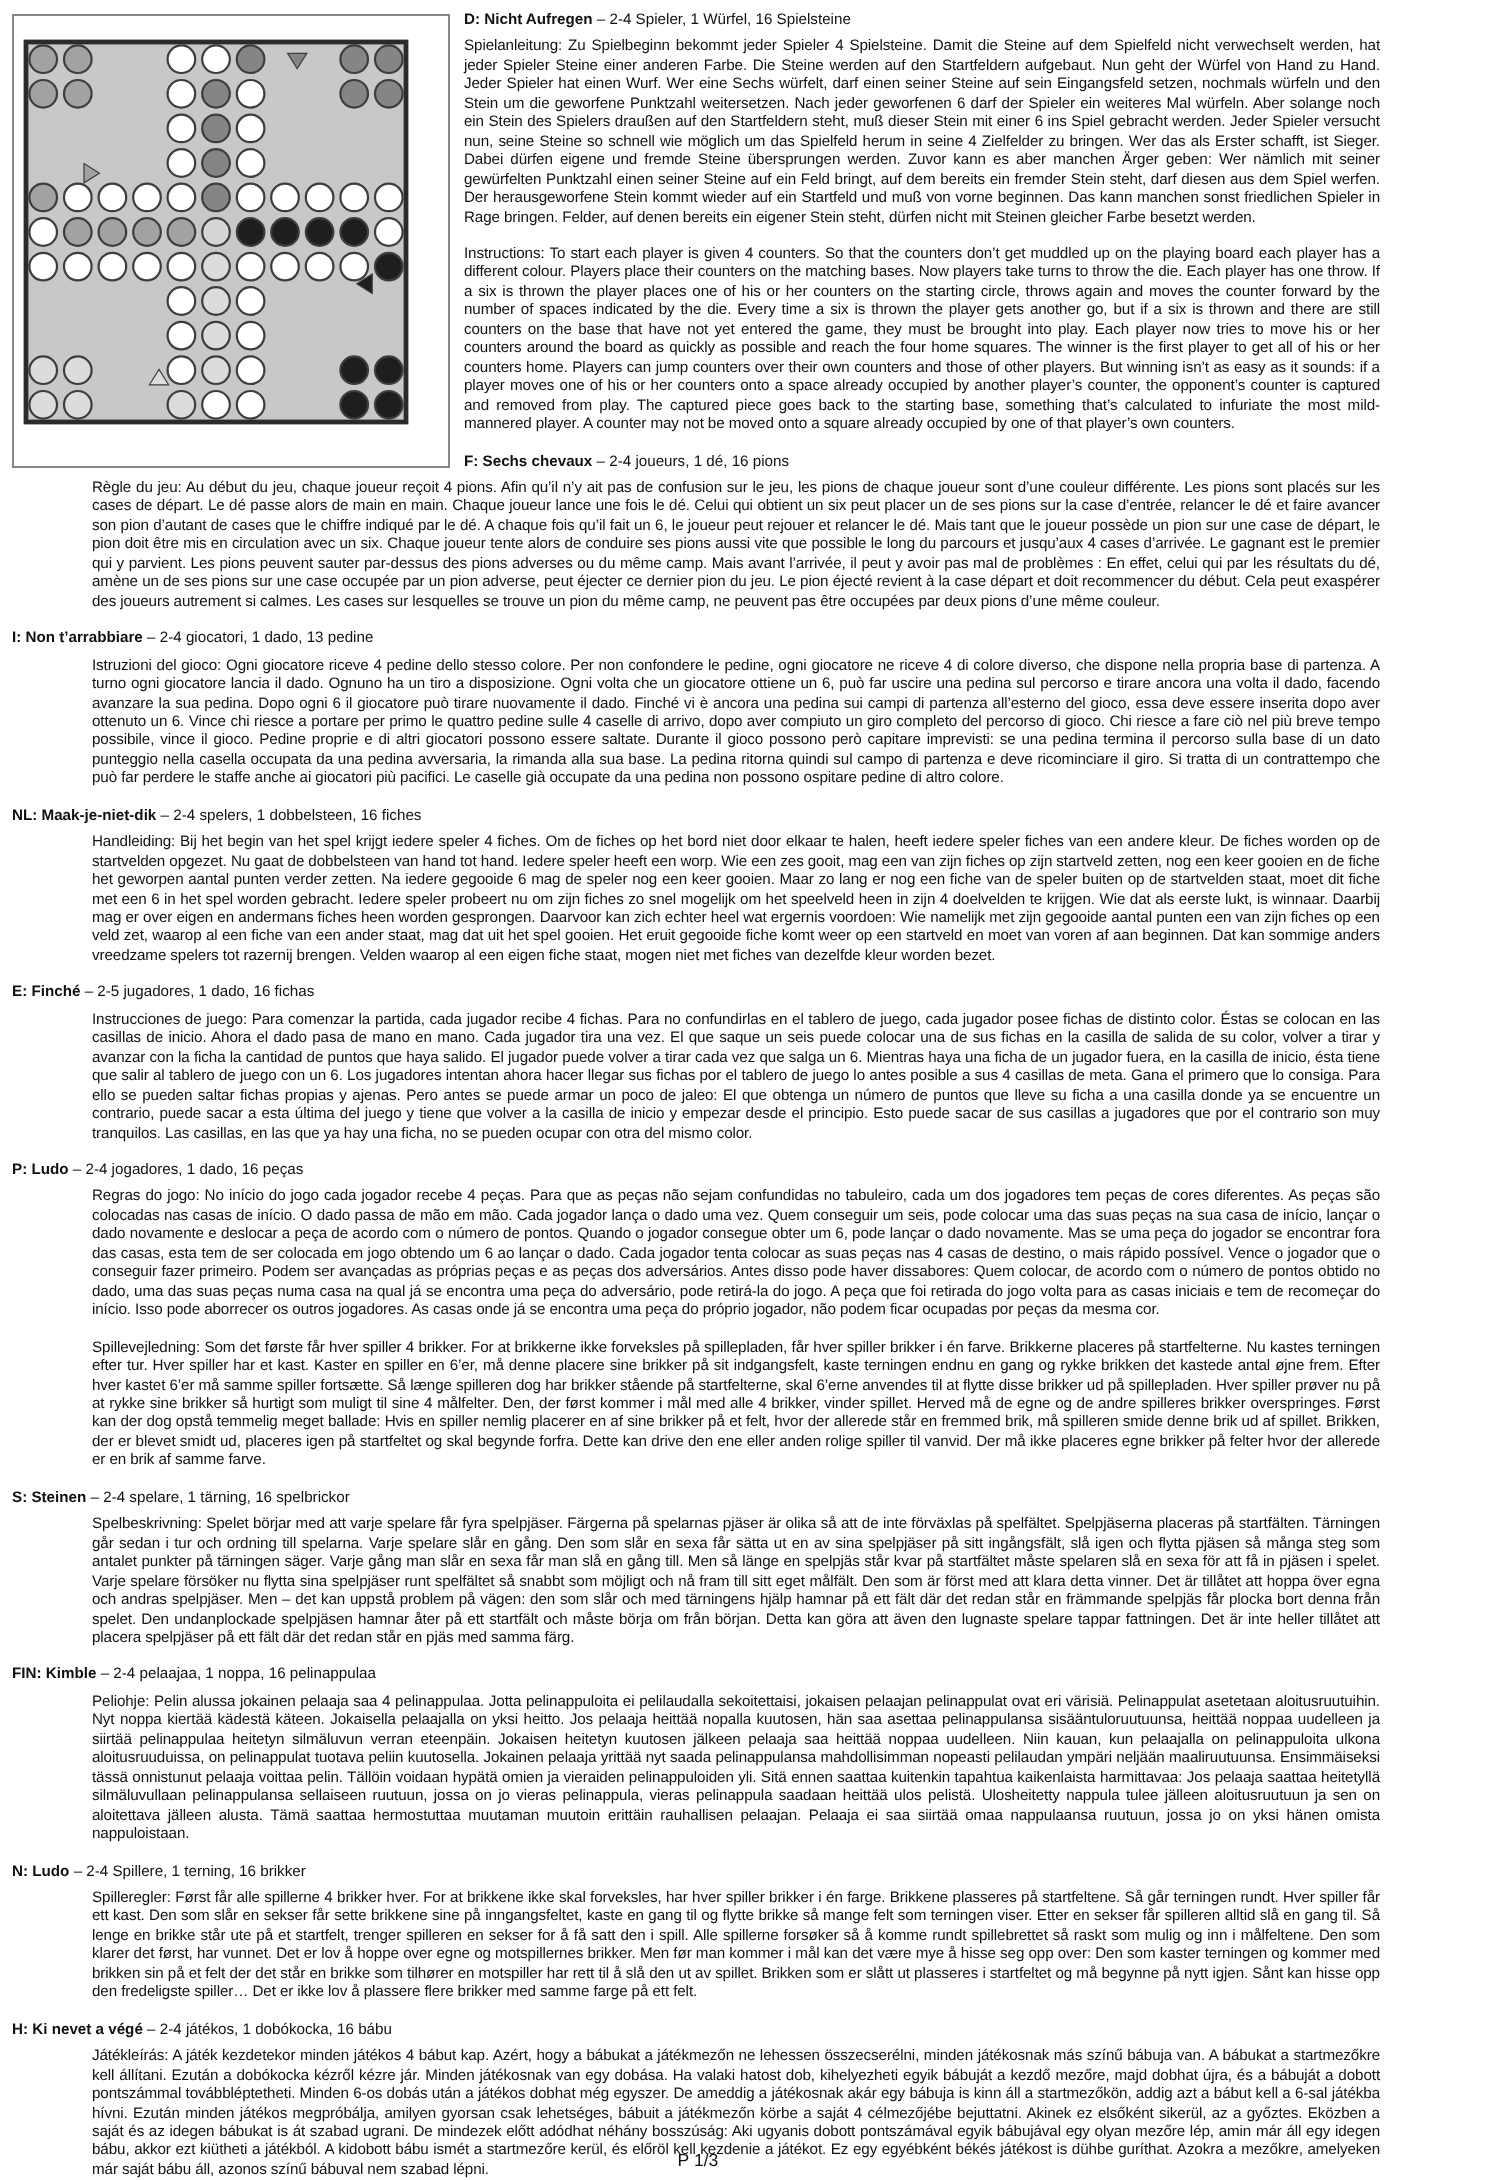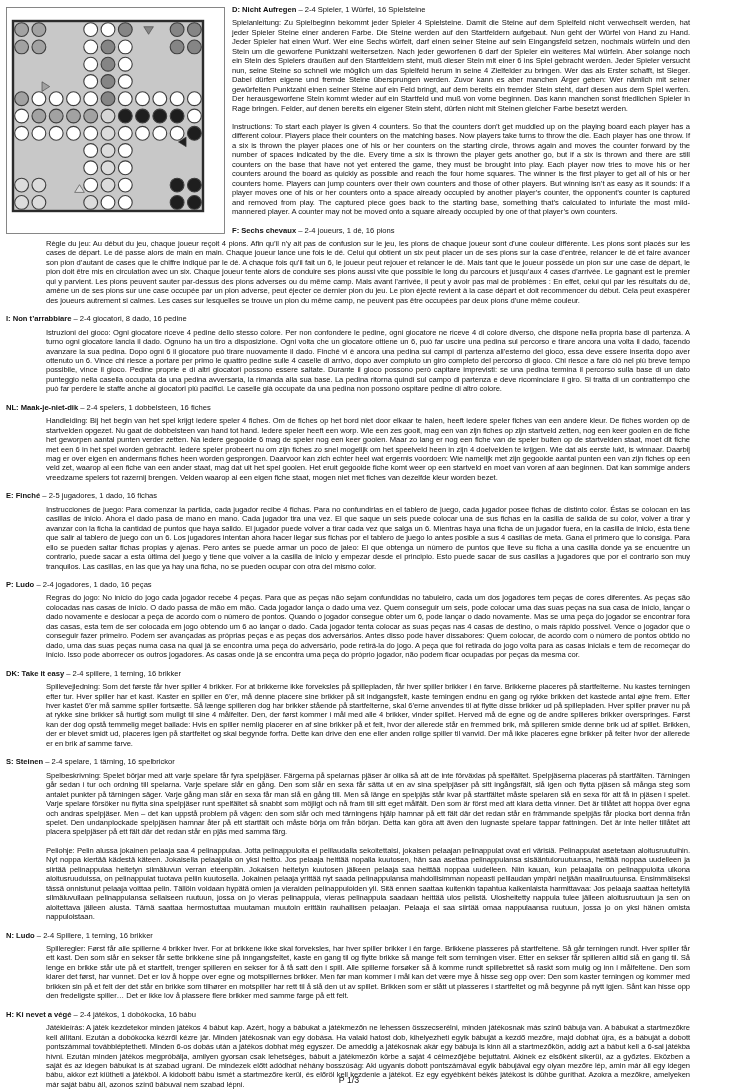--- a/index.html
+++ b/index.html
@@ -112,50 +112,50 @@
   <div class="sec">
     <p class="bd">Instructions: To start each player is given 4 counters. So that the counters don’t get muddled up on the playing board each player has a different colour. Players place their counters on the matching bases. Now players take turns to throw the die. Each player has one throw. If a six is thrown the player places one of his or her counters on the starting circle, throws again and moves the counter forward by the number of spaces indicated by the die. Every time a six is thrown the player gets another go, but if a six is thrown and there are still counters on the base that have not yet entered the game, they must be brought into play. Each player now tries to move his or her counters around the board as quickly as possible and reach the four home squares. The winner is the first player to get all of his or her counters home. Players can jump counters over their own counters and those of other players. But winning isn’t as easy as it sounds: if a player moves one of his or her counters onto a space already occupied by another player’s counter, the opponent’s counter is captured and removed from play. The captured piece goes back to the starting base, something that’s calculated to infuriate the most mild-mannered player. A counter may not be moved onto a square already occupied by one of that player’s own counters.</p>
   </div>
 
   <div class="sec">
     <p class="t"><b>F: Sechs chevaux</b> <span>– 2-4 joueurs, 1 dé, 16 pions</span></p>
     <p class="bd">Règle du jeu: Au début du jeu, chaque joueur reçoit 4 pions. Afin qu’il n’y ait pas de confusion sur le jeu, les pions de chaque joueur sont d’une couleur différente. Les pions sont placés sur les cases de départ. Le dé passe alors de main en main. Chaque joueur lance une fois le dé. Celui qui obtient un six peut placer un de ses pions sur la case d’entrée, relancer le dé et faire avancer son pion d’autant de cases que le chiffre indiqué par le dé. A chaque fois qu’il fait un 6, le joueur peut rejouer et relancer le dé. Mais tant que le joueur possède un pion sur une case de départ, le pion doit être mis en circulation avec un six. Chaque joueur tente alors de conduire ses pions aussi vite que possible le long du parcours et jusqu’aux 4 cases d’arrivée. Le gagnant est le premier qui y parvient. Les pions peuvent sauter par-dessus des pions adverses ou du même camp. Mais avant l’arrivée, il peut y avoir pas mal de problèmes : En effet, celui qui par les résultats du dé, amène un de ses pions sur une case occupée par un pion adverse, peut éjecter ce dernier pion du jeu. Le pion éjecté revient à la case départ et doit recommencer du début. Cela peut exaspérer des joueurs autrement si calmes. Les cases sur lesquelles se trouve un pion du même camp, ne peuvent pas être occupées par deux pions d’une même couleur.</p>
   </div>
 
   <div class="sec">
-    <p class="t"><b>I: Non t’arrabbiare</b> <span>– 2-4 giocatori, 8 dado, 16 pedine</span></p>
+    <p class="t"><b>I: Non t’arrabbiare</b> <span>– 2-4 giocatori, 1 dado, 13 pedine</span></p>
     <p class="bd">Istruzioni del gioco: Ogni giocatore riceve 4 pedine dello stesso colore. Per non confondere le pedine, ogni giocatore ne riceve 4 di colore diverso, che dispone nella propria base di partenza. A turno ogni giocatore lancia il dado. Ognuno ha un tiro a disposizione. Ogni volta che un giocatore ottiene un 6, può far uscire una pedina sul percorso e tirare ancora una volta il dado, facendo avanzare la sua pedina. Dopo ogni 6 il giocatore può tirare nuovamente il dado. Finché vi è ancora una pedina sui campi di partenza all’esterno del gioco, essa deve essere inserita dopo aver ottenuto un 6. Vince chi riesce a portare per primo le quattro pedine sulle 4 caselle di arrivo, dopo aver compiuto un giro completo del percorso di gioco. Chi riesce a fare ciò nel più breve tempo possibile, vince il gioco. Pedine proprie e di altri giocatori possono essere saltate. Durante il gioco possono però capitare imprevisti: se una pedina termina il percorso sulla base di un dato punteggio nella casella occupata da una pedina avversaria, la rimanda alla sua base. La pedina ritorna quindi sul campo di partenza e deve ricominciare il giro. Si tratta di un contrattempo che può far perdere le staffe anche ai giocatori più pacifici. Le caselle già occupate da una pedina non possono ospitare pedine di altro colore.</p>
   </div>
 
   <div class="sec">
     <p class="t"><b>NL: Maak-je-niet-dik</b> <span>– 2-4 spelers, 1 dobbelsteen, 16 fiches</span></p>
     <p class="bd">Handleiding: Bij het begin van het spel krijgt iedere speler 4 fiches. Om de fiches op het bord niet door elkaar te halen, heeft iedere speler fiches van een andere kleur. De fiches worden op de startvelden opgezet. Nu gaat de dobbelsteen van hand tot hand. Iedere speler heeft een worp. Wie een zes gooit, mag een van zijn fiches op zijn startveld zetten, nog een keer gooien en de fiche het geworpen aantal punten verder zetten. Na iedere gegooide 6 mag de speler nog een keer gooien. Maar zo lang er nog een fiche van de speler buiten op de startvelden staat, moet dit fiche met een 6 in het spel worden gebracht. Iedere speler probeert nu om zijn fiches zo snel mogelijk om het speelveld heen in zijn 4 doelvelden te krijgen. Wie dat als eerste lukt, is winnaar. Daarbij mag er over eigen en andermans fiches heen worden gesprongen. Daarvoor kan zich echter heel wat ergernis voordoen: Wie namelijk met zijn gegooide aantal punten een van zijn fiches op een veld zet, waarop al een fiche van een ander staat, mag dat uit het spel gooien. Het eruit gegooide fiche komt weer op een startveld en moet van voren af aan beginnen. Dat kan sommige anders vreedzame spelers tot razernij brengen. Velden waarop al een eigen fiche staat, mogen niet met fiches van dezelfde kleur worden bezet.</p>
   </div>
 
   <div class="sec">
     <p class="t"><b>E: Finché</b> <span>– 2-5 jugadores, 1 dado, 16 fichas</span></p>
     <p class="bd">Instrucciones de juego: Para comenzar la partida, cada jugador recibe 4 fichas. Para no confundirlas en el tablero de juego, cada jugador posee fichas de distinto color. Éstas se colocan en las casillas de inicio. Ahora el dado pasa de mano en mano. Cada jugador tira una vez. El que saque un seis puede colocar una de sus fichas en la casilla de salida de su color, volver a tirar y avanzar con la ficha la cantidad de puntos que haya salido. El jugador puede volver a tirar cada vez que salga un 6. Mientras haya una ficha de un jugador fuera, en la casilla de inicio, ésta tiene que salir al tablero de juego con un 6. Los jugadores intentan ahora hacer llegar sus fichas por el tablero de juego lo antes posible a sus 4 casillas de meta. Gana el primero que lo consiga. Para ello se pueden saltar fichas propias y ajenas. Pero antes se puede armar un poco de jaleo: El que obtenga un número de puntos que lleve su ficha a una casilla donde ya se encuentre un contrario, puede sacar a esta última del juego y tiene que volver a la casilla de inicio y empezar desde el principio. Esto puede sacar de sus casillas a jugadores que por el contrario son muy tranquilos. Las casillas, en las que ya hay una ficha, no se pueden ocupar con otra del mismo color.</p>
   </div>
 
   <div class="sec">
     <p class="t"><b>P: Ludo</b> <span>– 2-4 jogadores, 1 dado, 16 peças</span></p>
     <p class="bd">Regras do jogo: No início do jogo cada jogador recebe 4 peças. Para que as peças não sejam confundidas no tabuleiro, cada um dos jogadores tem peças de cores diferentes. As peças são colocadas nas casas de início. O dado passa de mão em mão. Cada jogador lança o dado uma vez. Quem conseguir um seis, pode colocar uma das suas peças na sua casa de início, lançar o dado novamente e deslocar a peça de acordo com o número de pontos. Quando o jogador consegue obter um 6, pode lançar o dado novamente. Mas se uma peça do jogador se encontrar fora das casas, esta tem de ser colocada em jogo obtendo um 6 ao lançar o dado. Cada jogador tenta colocar as suas peças nas 4 casas de destino, o mais rápido possível. Vence o jogador que o conseguir fazer primeiro. Podem ser avançadas as próprias peças e as peças dos adversários. Antes disso pode haver dissabores: Quem colocar, de acordo com o número de pontos obtido no dado, uma das suas peças numa casa na qual já se encontra uma peça do adversário, pode retirá-la do jogo. A peça que foi retirada do jogo volta para as casas iniciais e tem de recomeçar do início. Isso pode aborrecer os outros jogadores. As casas onde já se encontra uma peça do próprio jogador, não podem ficar ocupadas por peças da mesma cor.</p>
   </div>
 
   <div class="sec">
-    <p class="t"><b>DK: Take it easy</b> <span>– 2-4 spillere, 1 terning, 16 brikker</span></p>
     <p class="bd">Spillevejledning: Som det første får hver spiller 4 brikker. For at brikkerne ikke forveksles på spillepladen, får hver spiller brikker i én farve. Brikkerne placeres på startfelterne. Nu kastes terningen efter tur. Hver spiller har et kast. Kaster en spiller en 6’er, må denne placere sine brikker på sit indgangsfelt, kaste terningen endnu en gang og rykke brikken det kastede antal øjne frem. Efter hver kastet 6’er må samme spiller fortsætte. Så længe spilleren dog har brikker stående på startfelterne, skal 6’erne anvendes til at flytte disse brikker ud på spillepladen. Hver spiller prøver nu på at rykke sine brikker så hurtigt som muligt til sine 4 målfelter. Den, der først kommer i mål med alle 4 brikker, vinder spillet. Herved må de egne og de andre spilleres brikker overspringes. Først kan der dog opstå temmelig meget ballade: Hvis en spiller nemlig placerer en af sine brikker på et felt, hvor der allerede står en fremmed brik, må spilleren smide denne brik ud af spillet. Brikken, der er blevet smidt ud, placeres igen på startfeltet og skal begynde forfra. Dette kan drive den ene eller anden rolige spiller til vanvid. Der må ikke placeres egne brikker på felter hvor der allerede er en brik af samme farve.</p>
   </div>
 
   <div class="sec">
     <p class="t"><b>S: Steinen</b> <span>– 2-4 spelare, 1 tärning, 16 spelbrickor</span></p>
     <p class="bd">Spelbeskrivning: Spelet börjar med att varje spelare får fyra spelpjäser. Färgerna på spelarnas pjäser är olika så att de inte förväxlas på spelfältet. Spelpjäserna placeras på startfälten. Tärningen går sedan i tur och ordning till spelarna. Varje spelare slår en gång. Den som slår en sexa får sätta ut en av sina spelpjäser på sitt ingångsfält, slå igen och flytta pjäsen så många steg som antalet punkter på tärningen säger. Varje gång man slår en sexa får man slå en gång till. Men så länge en spelpjäs står kvar på startfältet måste spelaren slå en sexa för att få in pjäsen i spelet. Varje spelare försöker nu flytta sina spelpjäser runt spelfältet så snabbt som möjligt och nå fram till sitt eget målfält. Den som är först med att klara detta vinner. Det är tillåtet att hoppa över egna och andras spelpjäser. Men – det kan uppstå problem på vägen: den som slår och med tärningens hjälp hamnar på ett fält där det redan står en främmande spelpjäs får plocka bort denna från spelet. Den undanplockade spelpjäsen hamnar åter på ett startfält och måste börja om från början. Detta kan göra att även den lugnaste spelare tappar fattningen. Det är inte heller tillåtet att placera spelpjäser på ett fält där det redan står en pjäs med samma färg.</p>
   </div>
 
   <div class="sec">
+    <p class="t"><b>FIN: Kimble</b> <span>– 2-4 pelaajaa, 1 noppa, 16 pelinappulaa</span></p>
     <p class="bd">Peliohje: Pelin alussa jokainen pelaaja saa 4 pelinappulaa. Jotta pelinappuloita ei pelilaudalla sekoitettaisi, jokaisen pelaajan pelinappulat ovat eri värisiä. Pelinappulat asetetaan aloitusruutuihin. Nyt noppa kiertää kädestä käteen. Jokaisella pelaajalla on yksi heitto. Jos pelaaja heittää nopalla kuutosen, hän saa asettaa pelinappulansa sisääntuloruutuunsa, heittää noppaa uudelleen ja siirtää pelinappulaa heitetyn silmäluvun verran eteenpäin. Jokaisen heitetyn kuutosen jälkeen pelaaja saa heittää noppaa uudelleen. Niin kauan, kun pelaajalla on pelinappuloita ulkona aloitusruuduissa, on pelinappulat tuotava peliin kuutosella. Jokainen pelaaja yrittää nyt saada pelinappulansa mahdollisimman nopeasti pelilaudan ympäri neljään maaliruutuunsa. Ensimmäiseksi tässä onnistunut pelaaja voittaa pelin. Tällöin voidaan hypätä omien ja vieraiden pelinappuloiden yli. Sitä ennen saattaa kuitenkin tapahtua kaikenlaista harmittavaa: Jos pelaaja saattaa heitetyllä silmäluvullaan pelinappulansa sellaiseen ruutuun, jossa on jo vieras pelinappula, vieras pelinappula saadaan heittää ulos pelistä. Ulosheitetty nappula tulee jälleen aloitusruutuun ja sen on aloitettava jälleen alusta. Tämä saattaa hermostuttaa muutaman muutoin erittäin rauhallisen pelaajan. Pelaaja ei saa siirtää omaa nappulaansa ruutuun, jossa jo on yksi hänen omista nappuloistaan.</p>
   </div>
 
   <div class="sec">
     <p class="t"><b>N: Ludo</b> <span>– 2-4 Spillere, 1 terning, 16 brikker</span></p>
     <p class="bd">Spilleregler: Først får alle spillerne 4 brikker hver. For at brikkene ikke skal forveksles, har hver spiller brikker i én farge. Brikkene plasseres på startfeltene. Så går terningen rundt. Hver spiller får ett kast. Den som slår en sekser får sette brikkene sine på inngangsfeltet, kaste en gang til og flytte brikke så mange felt som terningen viser. Etter en sekser får spilleren alltid slå en gang til. Så lenge en brikke står ute på et startfelt, trenger spilleren en sekser for å få satt den i spill. Alle spillerne forsøker så å komme rundt spillebrettet så raskt som mulig og inn i målfeltene. Den som klarer det først, har vunnet. Det er lov å hoppe over egne og motspillernes brikker. Men før man kommer i mål kan det være mye å hisse seg opp over: Den som kaster terningen og kommer med brikken sin på et felt der det står en brikke som tilhører en motspiller har rett til å slå den ut av spillet. Brikken som er slått ut plasseres i startfeltet og må begynne på nytt igjen. Sånt kan hisse opp den fredeligste spiller… Det er ikke lov å plassere flere brikker med samme farge på ett felt.</p>
   </div>
 
   <div class="sec">
     <p class="t"><b>H: Ki nevet a végé</b> <span>– 2-4 játékos, 1 dobókocka, 16 bábu</span></p>

